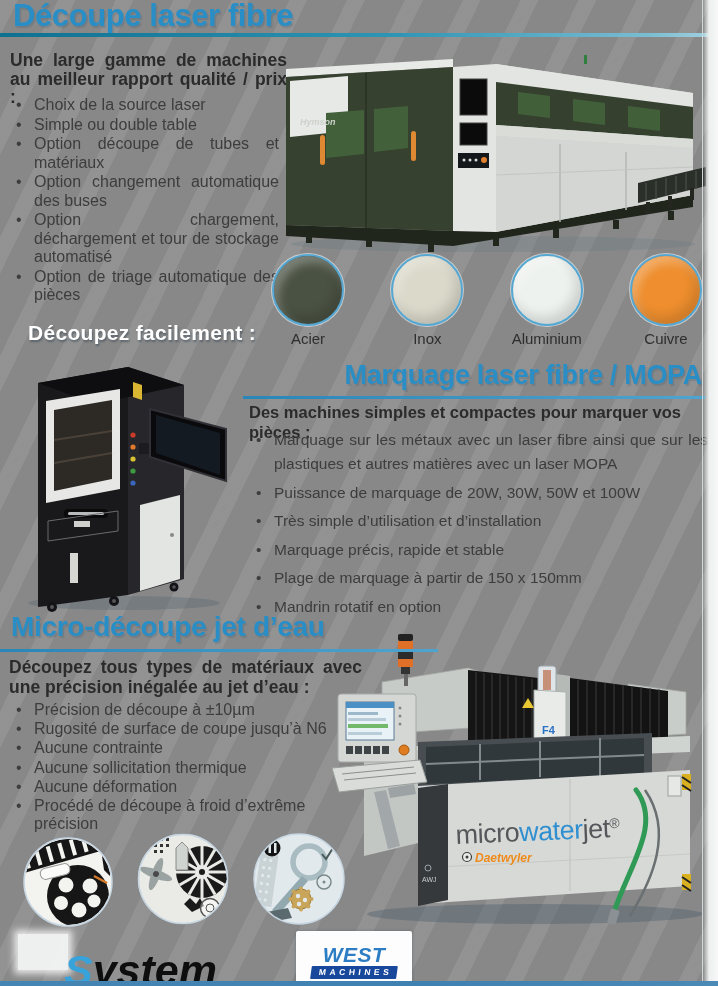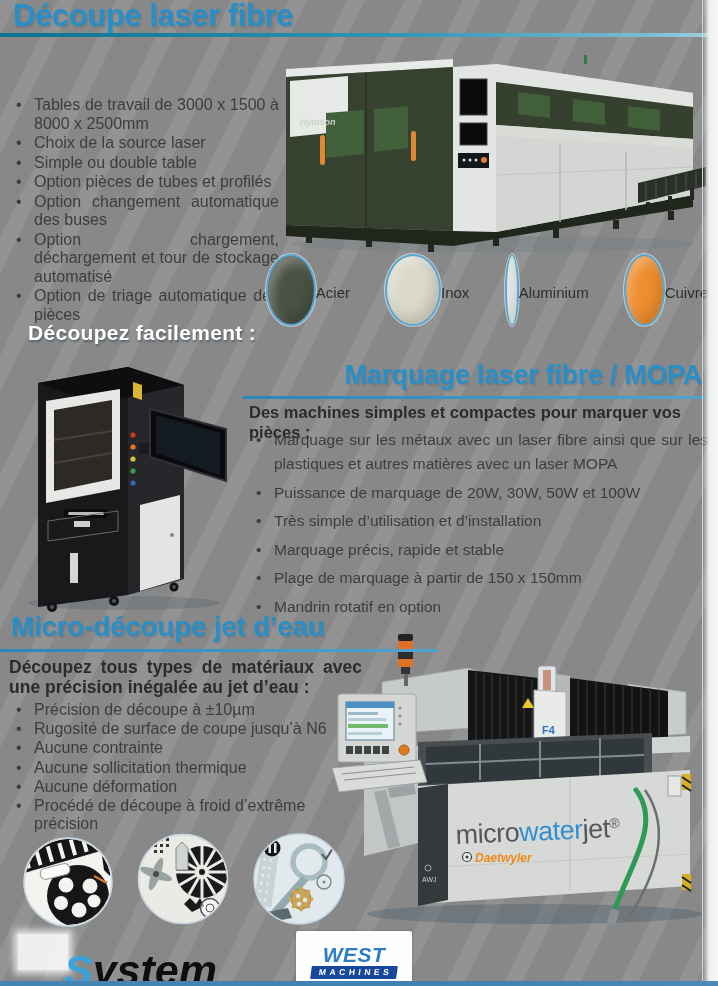--- a/index.html
+++ b/index.html
@@ -47,21 +47,21 @@
   .b2{left:248px;top:428px;width:460px;font-size:15.5px;line-height:1.58;}
   .b2 li{margin-bottom:4px;text-align:justify;}
   .b3{left:8px;top:701px;width:356px;font-size:16px;line-height:1.14;}
   .b3 li{margin-bottom:1px;}
 
   .cta{position:absolute;left:28px;top:321px;font-size:21px;font-weight:700;color:#fff;
     letter-spacing:.3px;text-shadow:1px 2px 2px rgba(65,80,92,.65);}
 
   .materials{position:absolute;left:266px;top:254px;width:442px;display:flex;
     justify-content:space-between;}
-  .material{display:flex;align-items:center;width:84px;}
+  .material{display:flex;flex-direction:column;align-items:center;width:84px;}
   .mat-circle{width:68px;height:68px;border-radius:50%;border:2.5px solid #55a7d2;
     box-shadow:0 0 0 1px rgba(255,255,255,.55), inset -5px -7px 12px rgba(0,0,0,.14),
       inset 5px 7px 10px rgba(255,255,255,.28);}
   .mat-label{margin-top:4px;font-size:15px;color:#2e2e2e;white-space:nowrap;}
 
   svg.photo{position:absolute;}
   .m1{left:278px;top:55px;width:430px;height:200px;}
   .m2{left:12px;top:355px;width:238px;height:258px;}
   .m3{left:330px;top:628px;width:385px;height:300px;}
   .samples{left:6px;top:826px;width:340px;height:112px;}
@@ -84,25 +84,25 @@
     transform:scaleY(-1) skewX(-8deg);opacity:.55;filter:blur(.5px);margin-top:1px;line-height:1;}
 </style>
 </head>
 <body>
 
 <div class="page">
   <div class="streaks"></div>
 
   <h1 class="h1">Découpe laser fibre</h1>
   <div class="rule rule1"></div>
+  <p class="intro intro1">Une large gamme de machines au meilleur rapport qualité / prix :</p>
   <ul class="bullets b1">
-      <li>Tables de travail de 3000 x 1500 à 8000 x 2500mm</li>
       <li>Choix de la source laser</li>
       <li>Simple ou double table</li>
-      <li>Option pièces de tubes et profilés</li>
+      <li>Option découpe de tubes et matériaux</li>
       <li>Option changement automatique des buses</li>
       <li>Option chargement, déchargement et tour de stockage automatisé</li>
       <li>Option de triage automatique des pièces</li>
     </ul>
   <div class="cta">Découpez facilement :</div>
 
   <svg class="photo m1" viewBox="0 0 430 200">
     <ellipse cx="215" cy="189" rx="202" ry="8" fill="rgba(95,115,128,0.25)"></ellipse>
     <polygon points="8,170 175,176 415,140 415,152 175,191 8,181" fill="#21261d"></polygon>
     <g fill="#22271e">

